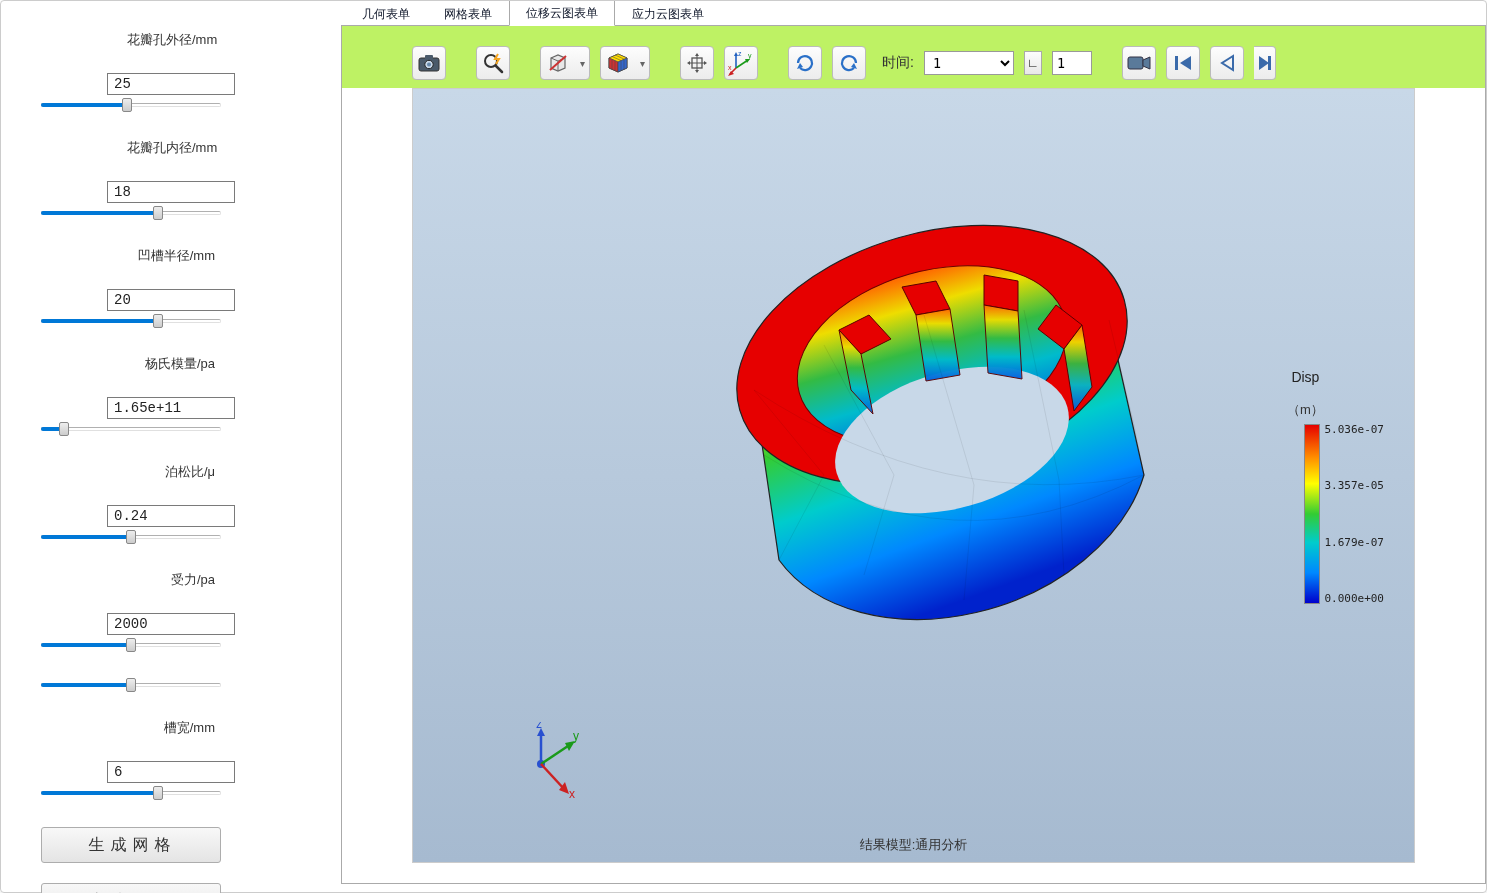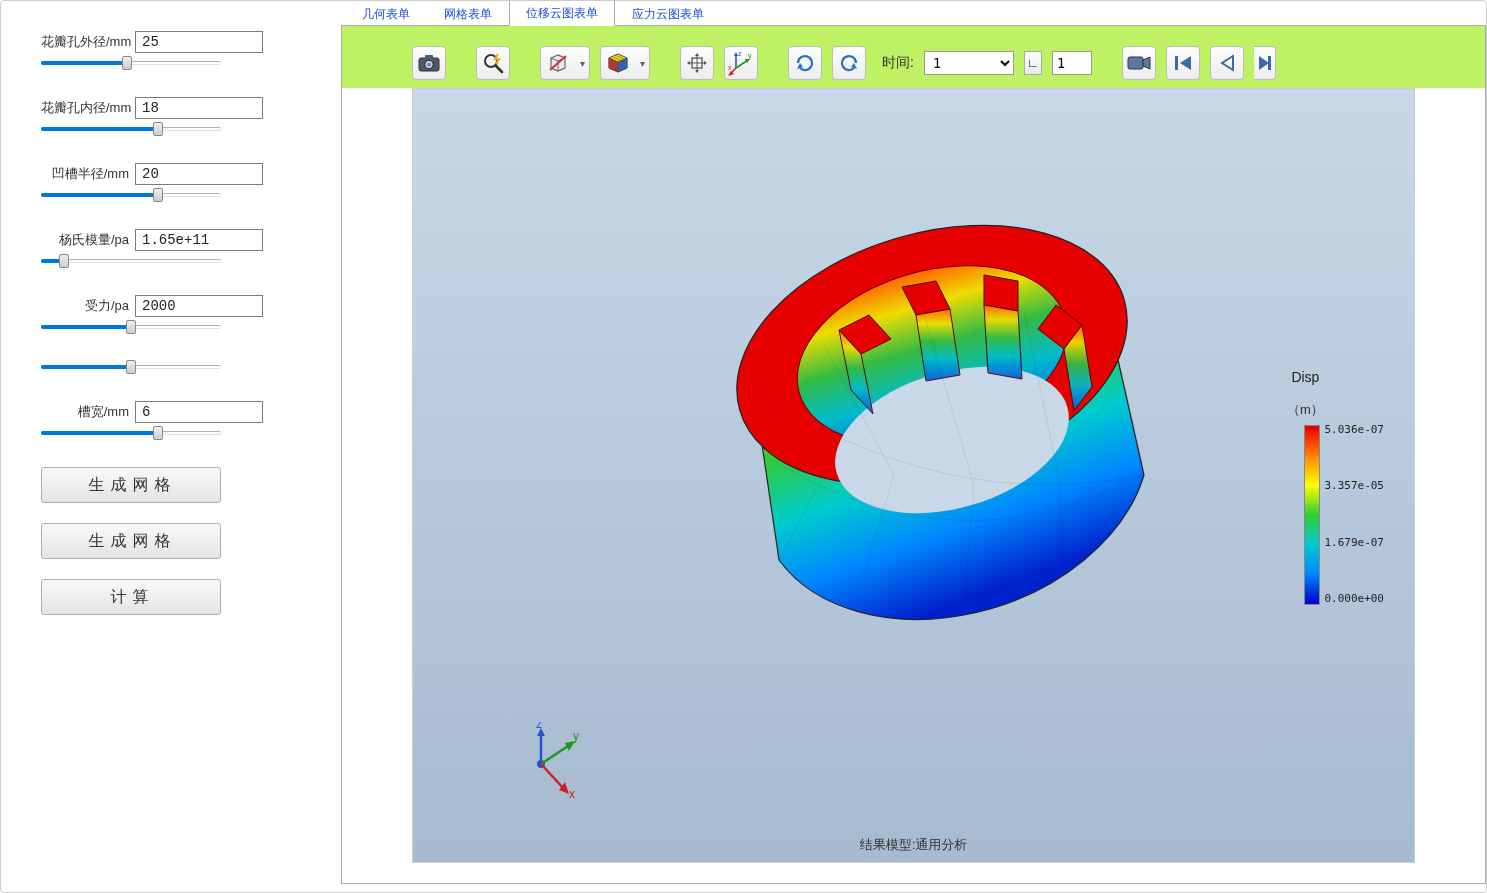--- a/index.html
+++ b/index.html
@@ -29,21 +29,22 @@
       gap: 28px;
     }
     .param-row {
       display: flex;
       flex-direction: column;
       gap: 4px;
     }
     .param-input-line {
       display: flex;
       align-items: center;
-      gap: 6px;
+      gap: 24px;
+      flex-direction: column;
     }
     .param-label {
       font-size: 13px;
       color: #333;
       text-align: right;
       width: 88px;
       white-space: nowrap;
     }
     .param-input {
       width: 128px;
@@ -124,21 +125,21 @@
       background: transparent;
       font-size: 12px;
       align-items: flex-end;
       padding-left: 4px;
     }
     .tab {
       padding: 5px 16px 3px 16px;
       border: 1px solid transparent;
       border-bottom: none;
       cursor: pointer;
-      color: #1d4ed8;
+      color: #0f172a;
       font-size: 12px;
       position: relative;
       top: 1px;
       background: transparent;
     }
     .tab.active {
       background: #fff;
       border: 1px solid #aaa;
       border-bottom: 1px solid #fff;
       z-index: 2;
@@ -236,21 +237,21 @@
     .colorbar {
       position: absolute;
       right: 30px;
       top: 280px;
       display: flex;
       flex-direction: column;
       align-items: flex-start;
     }
     .colorbar-title { font-size: 14px; color: #222; margin-bottom: 16px; text-align: center; width: 70px;}
     .colorbar-unit { font-size: 13px; color: #333; margin-bottom: 4px; text-align: center; width: 70px;}
-    .colorbar-scale { display: flex; align-items: flex-end; padding-left: 34px; }
+    .colorbar-scale { display: flex; align-items: center; padding-left: 34px; }
     .colorbar-gradient {
       width: 16px;
       height: 180px;
       background: linear-gradient(
         to bottom,
         #e60000 0%,
         #ff8c00 18%,
         #ffff00 33%,
         #33cc33 50%,
         #00cccc 66%,
@@ -320,20 +321,31 @@
         </div>
         <div class="param-row">
     <div class="param-input-line">
       <span class="param-label">杨氏模量/pa</span>
       <input class="param-input" value="1.65e+11" style="">
     </div>
     <div class="slider-track">
       <div class="slider-rail"></div>
       <div class="slider-fill" style="width:13%"></div>
       <div class="slider-thumb" style="left:13%"></div>
+    </div>
+        </div>
+        <div class="param-row">
+    <div class="param-input-line">
+      <span class="param-label">泊松比/μ</span>
+      <input class="param-input" value="0.24" style="">
+    </div>
+    <div class="slider-track">
+      <div class="slider-rail"></div>
+      <div class="slider-fill" style="width:50%"></div>
+      <div class="slider-thumb" style="left:50%"></div>
     </div>
         </div>
         <div class="param-row">
     <div class="param-input-line">
       <span class="param-label">受力/pa</span>
       <input class="param-input" value="2000" style="">
     </div>
     <div class="slider-track">
       <div class="slider-rail"></div>
       <div class="slider-fill" style="width:50%"></div>

